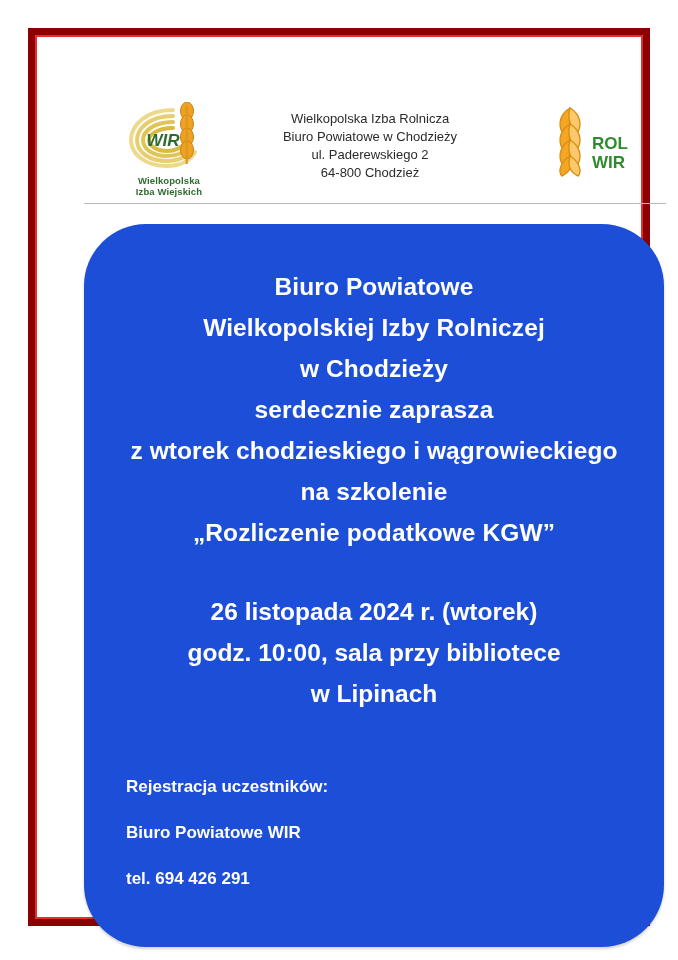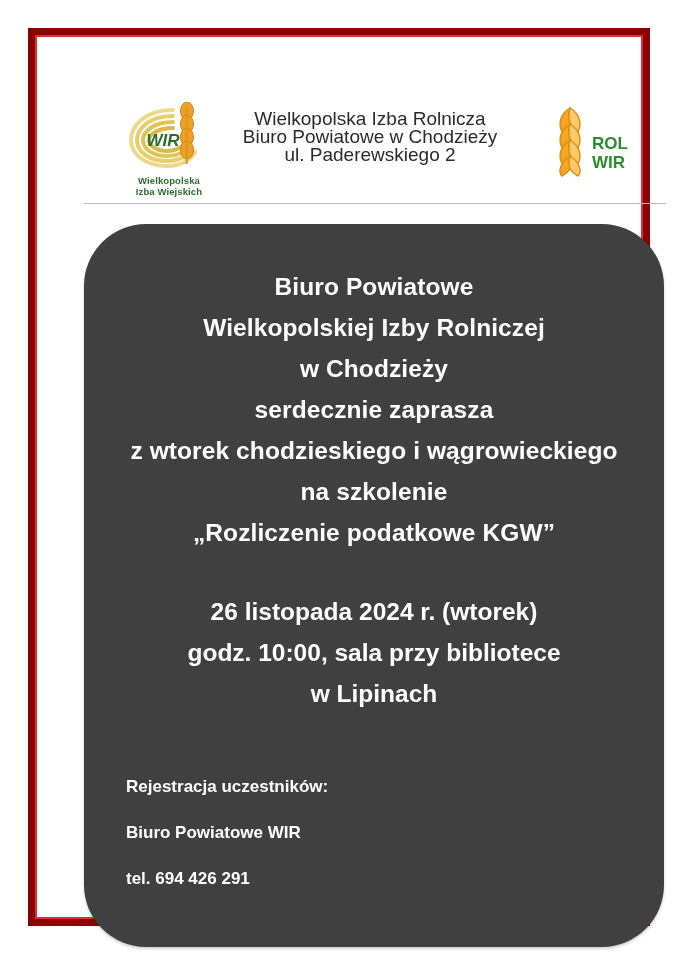--- a/index.html
+++ b/index.html
@@ -85,21 +85,21 @@
     color: #2E6B2E;
     letter-spacing: .1px;
   }
 
   .header-text {
     position: absolute;
     left: 0;
     right: 8px;
     top: 38px;
     text-align: center;
-    font-size: 19px;
+    font-size: 13px;
     line-height: 18px;
     color: #2b2b2b;
   }
   .header-text div { white-space: nowrap; }
 
   .logo-right {
     position: absolute;
     right: 26px;
     top: 30px;
     width: 110px;
@@ -116,21 +116,21 @@
     background: #b9b9b9;
   }
 
   
   .panel {
     position: absolute;
     left: 12px;
     top: 152px;
     width: 580px;
     height: 723px;
-    background: #404040;
+    background: #1d4ed8;
     border-radius: 62px;
     box-sizing: border-box;
     box-shadow: 0 2px 3px rgba(0,0,0,.18);
     overflow: hidden;
   }
 
   .panel-inner {
     padding: 42px 26px 0 26px;
     color: #ffffff;
     font-weight: bold;
@@ -202,20 +202,21 @@
           <div class="cap">
             <div>Wielkopolska</div>
             <div>Izba Wiejskich</div>
           </div>
         </div>
 
         <div class="header-text">
           <div>Wielkopolska Izba Rolnicza</div>
           <div>Biuro Powiatowe w Chodzieży</div>
           <div>ul. Paderewskiego 2</div>
+          <div>64-800 Chodzież</div>
         </div>
 
         <div class="logo-right">
           <svg width="110" height="78" viewBox="0 0 110 78" xmlns="http://www.w3.org/2000/svg">
             <g stroke="#D98E12" stroke-width="1.4">
               <path d="M30 6 C20 12 18 22 22 30 C30 26 33 16 30 6 Z" fill="#F5A623"></path>
               <path d="M30 6 C40 12 42 22 38 30 C30 26 27 16 30 6 Z" fill="#FBC96B"></path>
               <path d="M30 22 C20 28 18 38 22 46 C30 42 33 32 30 22 Z" fill="#F5A623"></path>
               <path d="M30 22 C40 28 42 38 38 46 C30 42 27 32 30 22 Z" fill="#FBC96B"></path>
               <path d="M30 38 C20 44 18 54 22 62 C30 58 33 48 30 38 Z" fill="#F5A623"></path>

